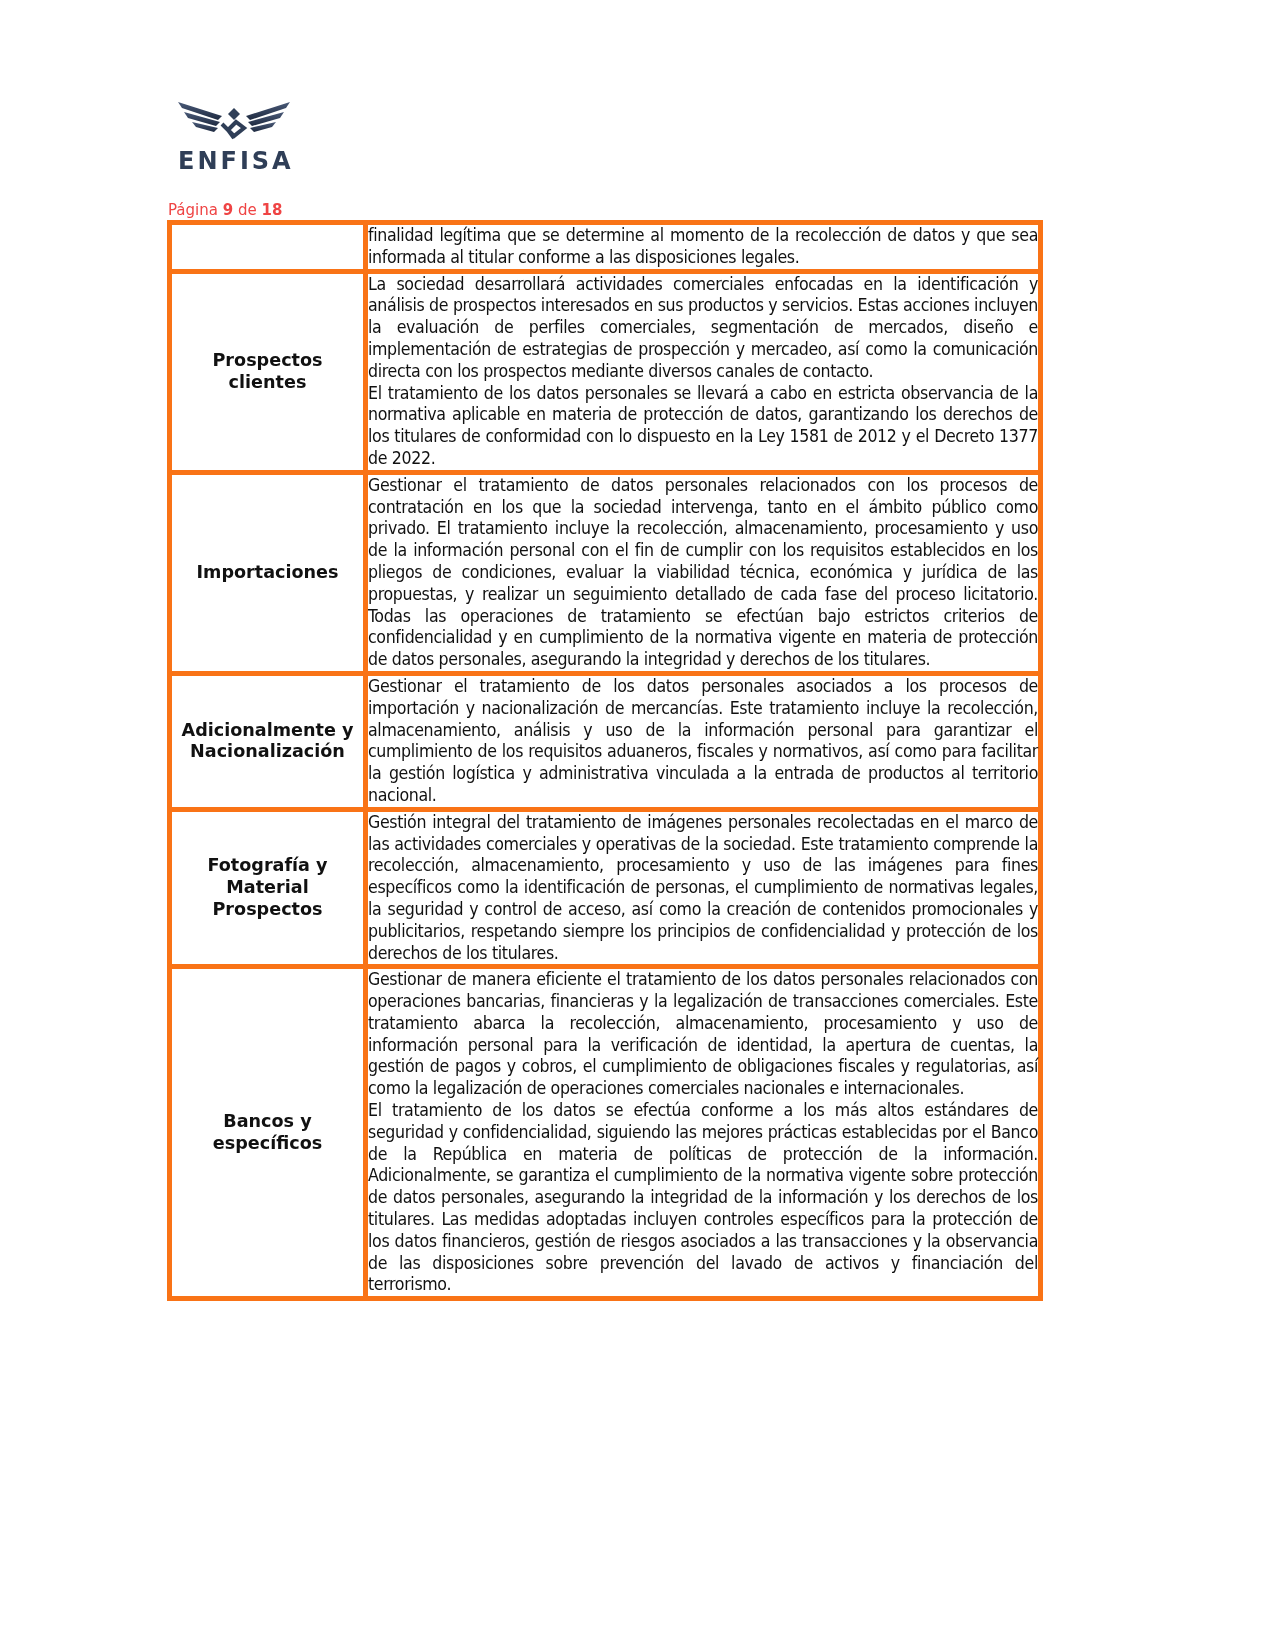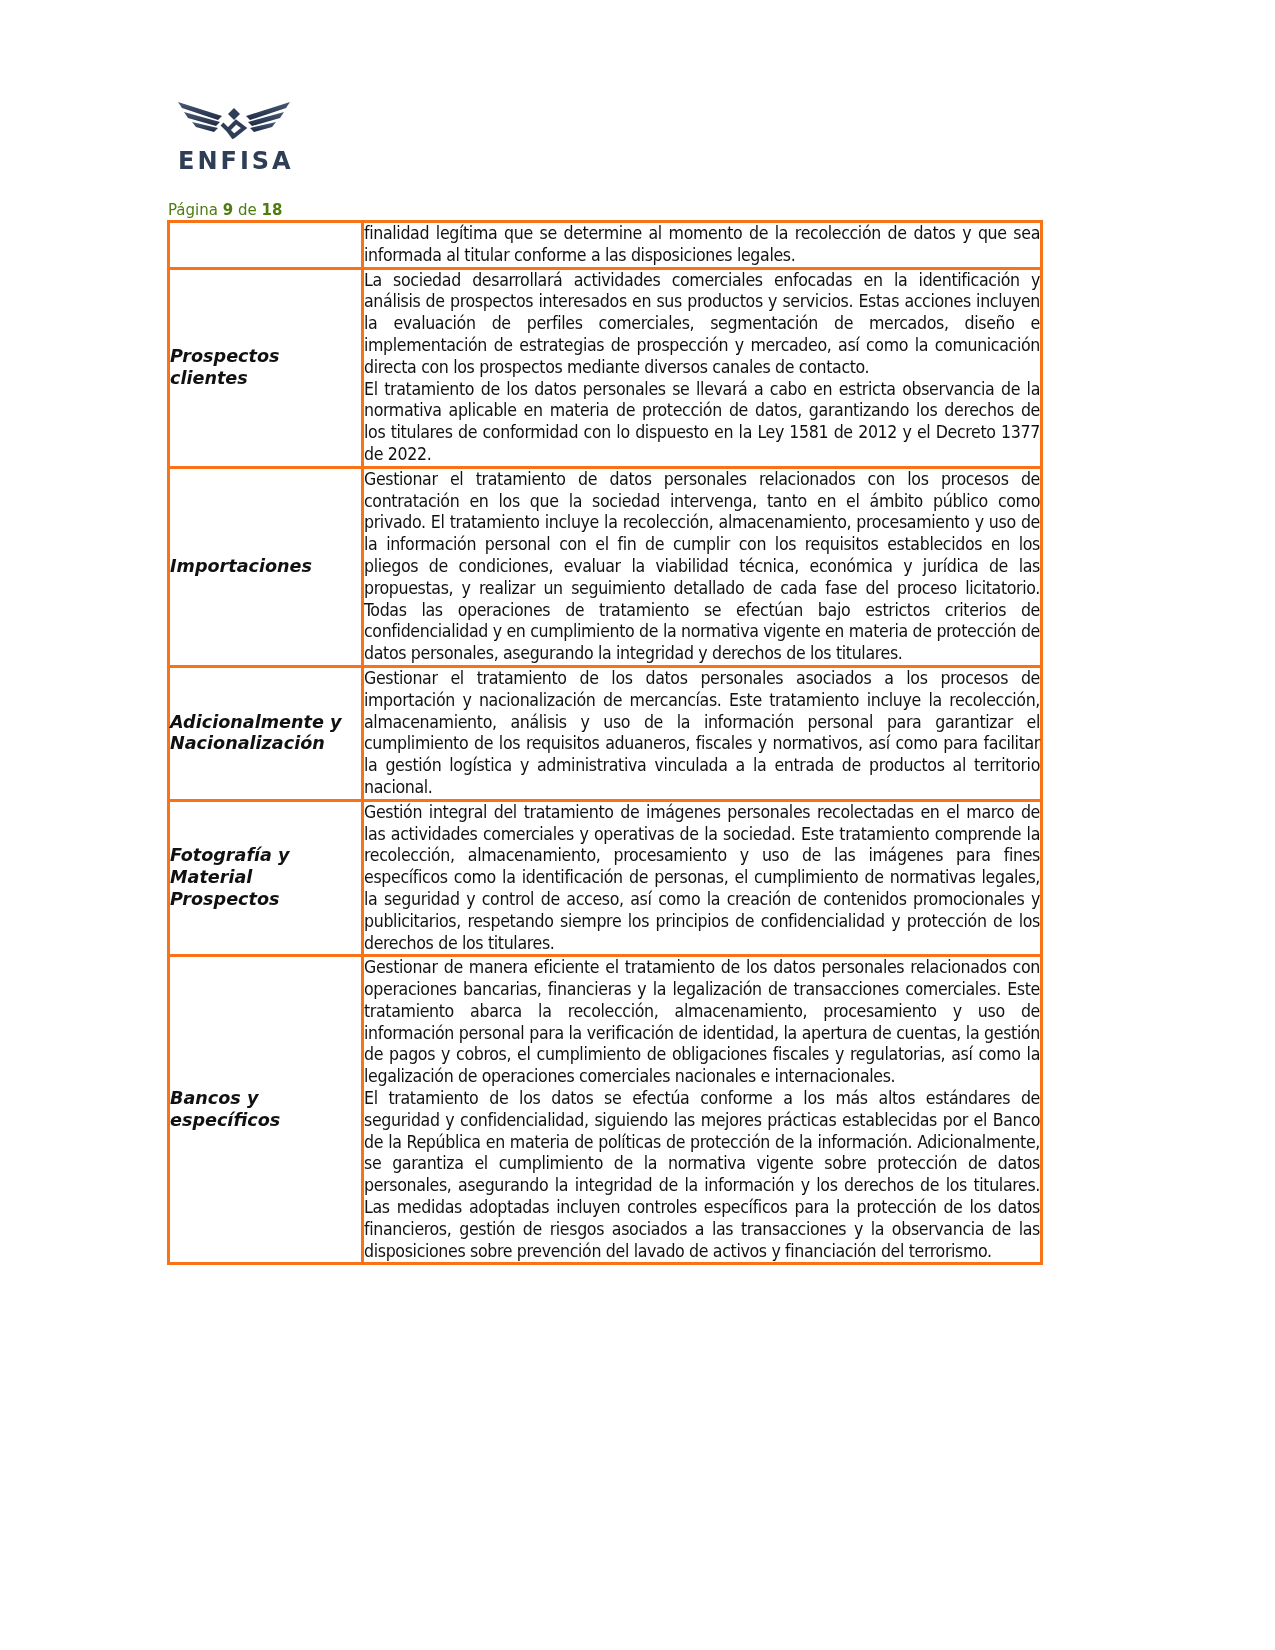--- a/index.html
+++ b/index.html
@@ -3,27 +3,27 @@
 <meta charset="utf-8">
 <style>
   html, body { margin: 0; padding: 0; background: #ffffff; }
   body { width: 1275px; height: 1650px; position: relative; overflow: hidden;
          font-family: "DejaVu Sans", sans-serif; color: #111; }
   .logo { position: absolute; left: 178px; top: 100px; width: 112px; height: 80px; }
   .logo svg { display: block; }
   .logo-text { position: absolute; left: 0; top: 47px; width: 112px; text-align: center;
                font-family: "DejaVu Sans", sans-serif; font-size: 24px; letter-spacing: 3px;
                color: #2f3e57; font-weight: bold; }
-  .page-num { position: absolute; left: 168px; top: 201px; font-size: 15px; color: #4d7c0f; }
+  .page-num { position: absolute; left: 168px; top: 201px; font-size: 15px; color: #ef4444; }
   .page-num b { font-weight: bold; }
   table.main { position: absolute; left: 167px; top: 220px; width: 876px;
                border-collapse: collapse; table-layout: fixed; }
-  table.main td { border: 3px solid #f97316; vertical-align: middle; padding: 0; }
-  td.label { width: 191px; text-align: left; font-weight: bold; font-size: 17.6px;
-             line-height: 21.8px; font-style: italic; }
+  table.main td { border: 5px solid #f97316; vertical-align: middle; padding: 0; }
+  td.label { width: 191px; text-align: center; font-weight: bold; font-size: 17.6px;
+             line-height: 21.8px; }
   td.desc { padding: 0 6px 0 7px; text-align: justify; font-size: 17.6px; line-height: 21.8px;
             font-family: "DejaVu Sans Condensed", "DejaVu Sans", sans-serif; letter-spacing: -0.35px; }
   td.desc p { margin: 0; }
 </style>
 </head>
 <body>
 
 <div class="logo">
   <svg width="112" height="48" viewBox="0 0 112 48">
     <defs>

